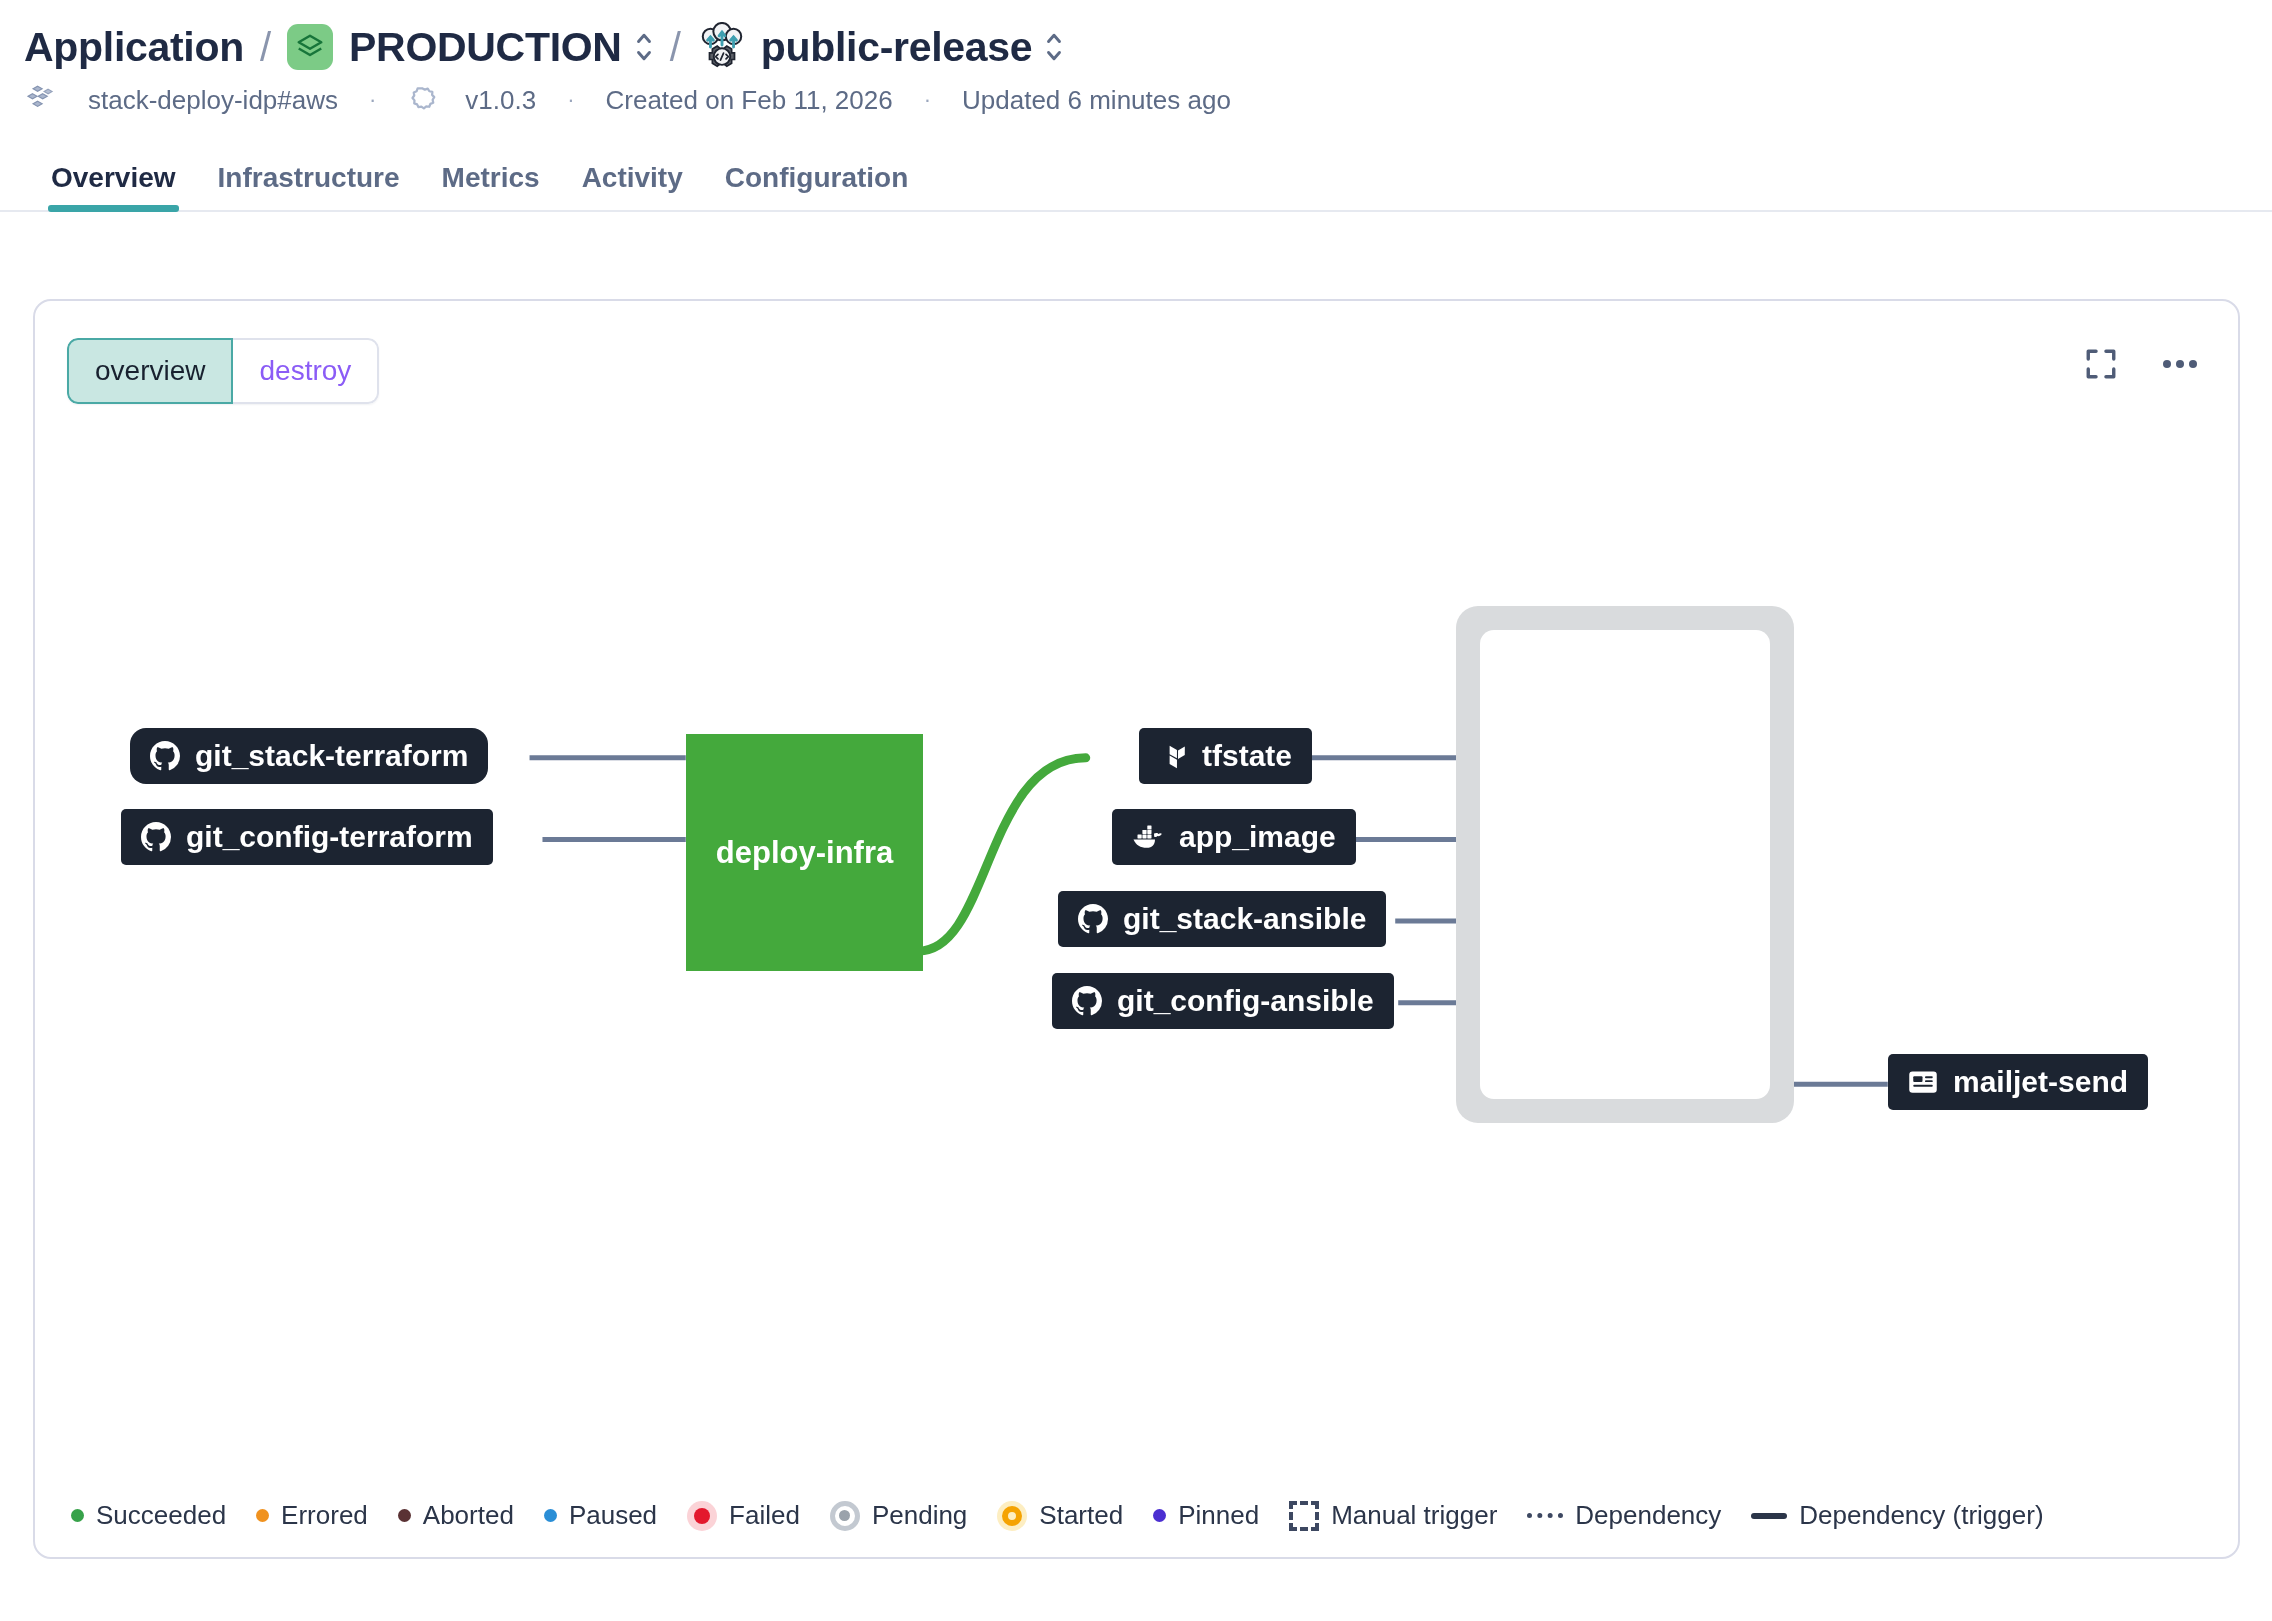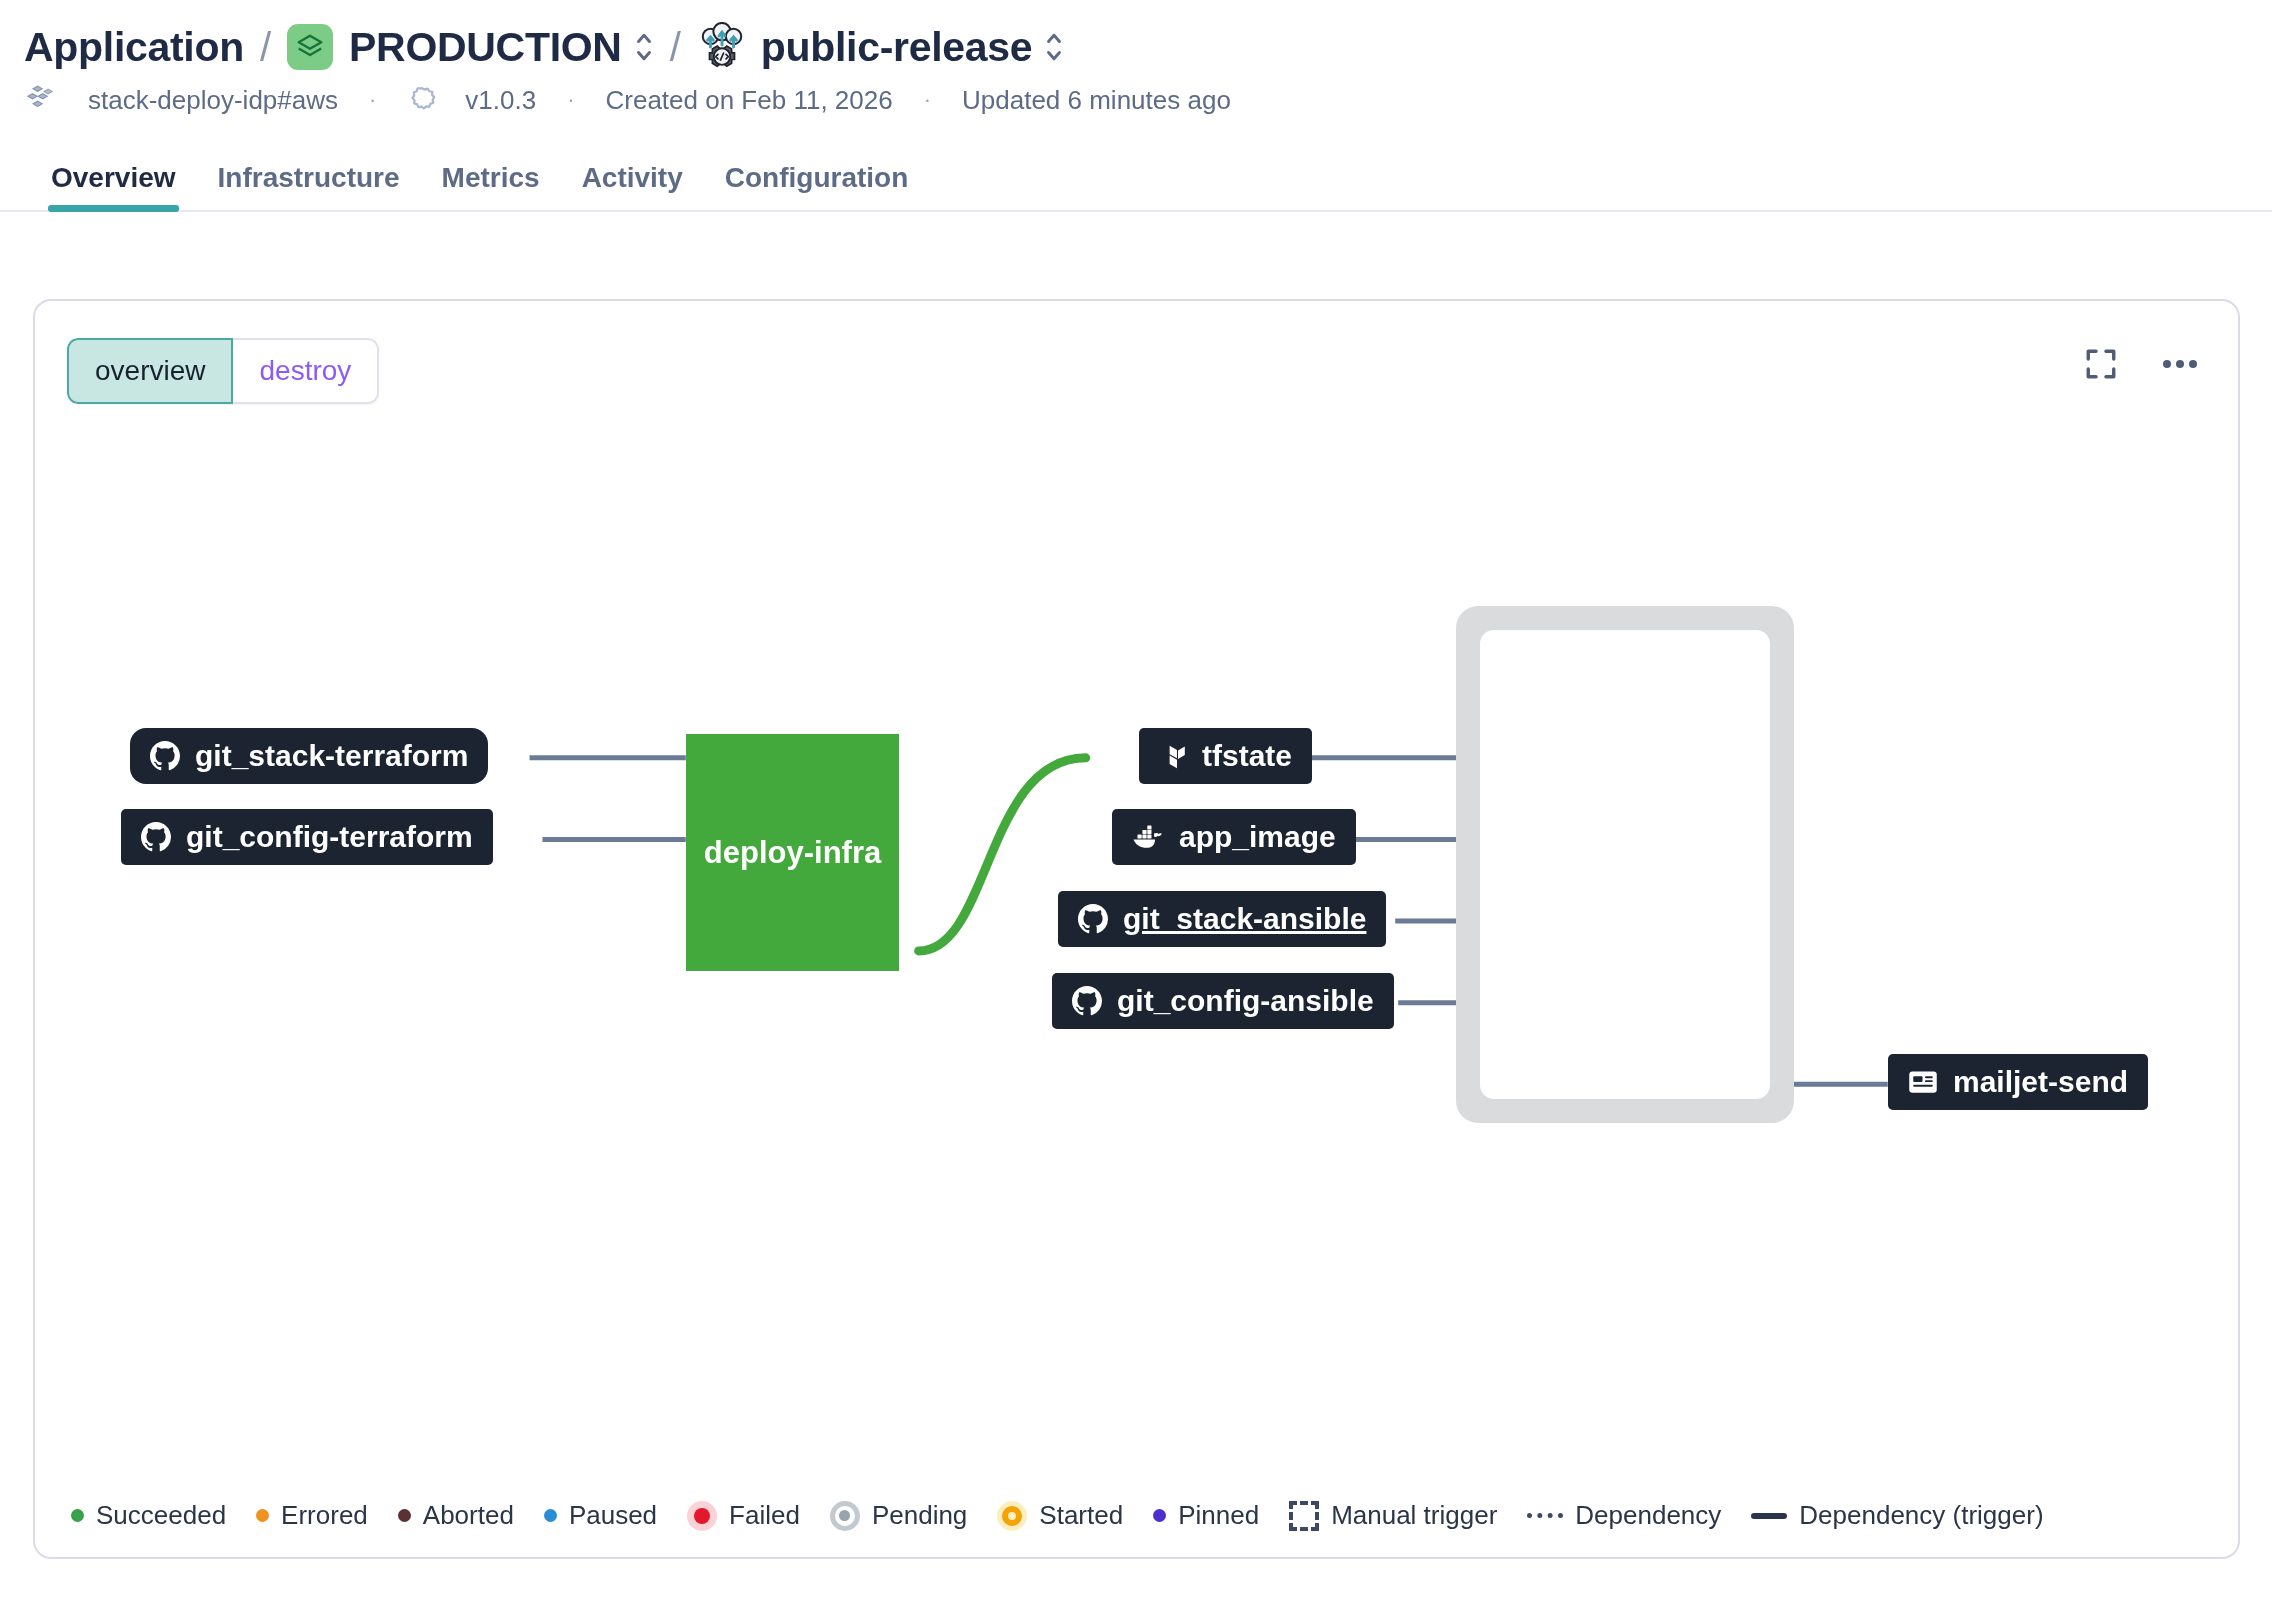--- a/index.html
+++ b/index.html
@@ -256,21 +256,21 @@
 
         <path d="M1370,705 L1494,705" stroke="#6b7a96" stroke-width="5" fill="none"></path>
 
         <path d="M1722,787 L1862,787" stroke="#6b7a96" stroke-width="5" fill="none"></path>
       </svg>
 
       <div class="group-wrap" style="left:1421px; top:305px; width:338px; height:517px;">
         <div class="group-inner"></div>
       </div>
 
-      <div class="block green" style="left:651px; top:433px; width:213px; height:237px;">
+      <div class="block green" style="left:651px; top:433px; width:237px; height:237px;">
         <span>deploy-infra</span>
       </div>
 
 
       <div class="node" style="left:95px; top:427px;border-radius:16px;">
         <svg class="nic" width="30" height="30" viewBox="0 0 16 16" fill="#ffffff">
           <path d="M8 0C3.58 0 0 3.58 0 8c0 3.54 2.29 6.53 5.47 7.59.4.07.55-.17.55-.38 0-.19-.01-.82-.01-1.49-2.01.37-2.53-.49-2.69-.94-.09-.23-.48-.94-.82-1.13-.28-.15-.68-.52-.01-.53.63-.01 1.08.58 1.23.82.72 1.21 1.87.87 2.33.66.07-.52.28-.87.51-1.07-1.78-.2-3.64-.89-3.64-3.95 0-.87.31-1.59.82-2.15-.08-.2-.36-1.02.08-2.12 0 0 .67-.21 2.2.82a7.4 7.4 0 0 1 2-.27c.68 0 1.36.09 2 .27 1.53-1.04 2.2-.82 2.2-.82.44 1.1.16 1.92.08 2.12.51.56.82 1.27.82 2.15 0 3.07-1.87 3.75-3.65 3.95.29.25.54.73.54 1.48 0 1.07-.01 1.93-.01 2.2 0 .21.15.46.55.38A8.01 8.01 0 0 0 16 8c0-4.42-3.58-8-8-8z"></path>
         </svg>
         <span>git_stack-terraform</span>
       </div>
@@ -298,21 +298,21 @@
           <rect x="15.3" y="10.5" width="4.2" height="4" rx="0.4"></rect>
           <rect x="10.4" y="6" width="4.2" height="4" rx="0.4"></rect>
           <rect x="15.3" y="6" width="4.2" height="4" rx="0.4"></rect>
           <rect x="15.3" y="1.6" width="4.2" height="4" rx="0.4"></rect>
           <path d="M1.5 15.4 h21.5 c0 4.6-2.6 8.3-8.4 8.3 -6.2 0-10.5-2.6-13.1-8.3z"></path>
           <path d="M22 9.6 c2.2-1.4 4.1-.4 4.6.3 .8-.8 2.6-.7 3.2-.1 -.6 1.7-2.5 2.6-4.3 2.3 -.8.9-2.2 1.1-3.3.6z"></path>
         </svg>
         <span>app_image</span>
       </div>
 
-      <div class="node" style="left:1023px; top:590px;text-decoration:underline;">
+      <div class="node" style="left:1023px; top:590px;">
         <svg class="nic" width="30" height="30" viewBox="0 0 16 16" fill="#ffffff">
           <path d="M8 0C3.58 0 0 3.58 0 8c0 3.54 2.29 6.53 5.47 7.59.4.07.55-.17.55-.38 0-.19-.01-.82-.01-1.49-2.01.37-2.53-.49-2.69-.94-.09-.23-.48-.94-.82-1.13-.28-.15-.68-.52-.01-.53.63-.01 1.08.58 1.23.82.72 1.21 1.87.87 2.33.66.07-.52.28-.87.51-1.07-1.78-.2-3.64-.89-3.64-3.95 0-.87.31-1.59.82-2.15-.08-.2-.36-1.02.08-2.12 0 0 .67-.21 2.2.82a7.4 7.4 0 0 1 2-.27c.68 0 1.36.09 2 .27 1.53-1.04 2.2-.82 2.2-.82.44 1.1.16 1.92.08 2.12.51.56.82 1.27.82 2.15 0 3.07-1.87 3.75-3.65 3.95.29.25.54.73.54 1.48 0 1.07-.01 1.93-.01 2.2 0 .21.15.46.55.38A8.01 8.01 0 0 0 16 8c0-4.42-3.58-8-8-8z"></path>
         </svg>
         <span>git_stack-ansible</span>
       </div>
 
       <div class="node" style="left:1017px; top:672px;">
         <svg class="nic" width="30" height="30" viewBox="0 0 16 16" fill="#ffffff">
           <path d="M8 0C3.58 0 0 3.58 0 8c0 3.54 2.29 6.53 5.47 7.59.4.07.55-.17.55-.38 0-.19-.01-.82-.01-1.49-2.01.37-2.53-.49-2.69-.94-.09-.23-.48-.94-.82-1.13-.28-.15-.68-.52-.01-.53.63-.01 1.08.58 1.23.82.72 1.21 1.87.87 2.33.66.07-.52.28-.87.51-1.07-1.78-.2-3.64-.89-3.64-3.95 0-.87.31-1.59.82-2.15-.08-.2-.36-1.02.08-2.12 0 0 .67-.21 2.2.82a7.4 7.4 0 0 1 2-.27c.68 0 1.36.09 2 .27 1.53-1.04 2.2-.82 2.2-.82.44 1.1.16 1.92.08 2.12.51.56.82 1.27.82 2.15 0 3.07-1.87 3.75-3.65 3.95.29.25.54.73.54 1.48 0 1.07-.01 1.93-.01 2.2 0 .21.15.46.55.38A8.01 8.01 0 0 0 16 8c0-4.42-3.58-8-8-8z"></path>
         </svg>

